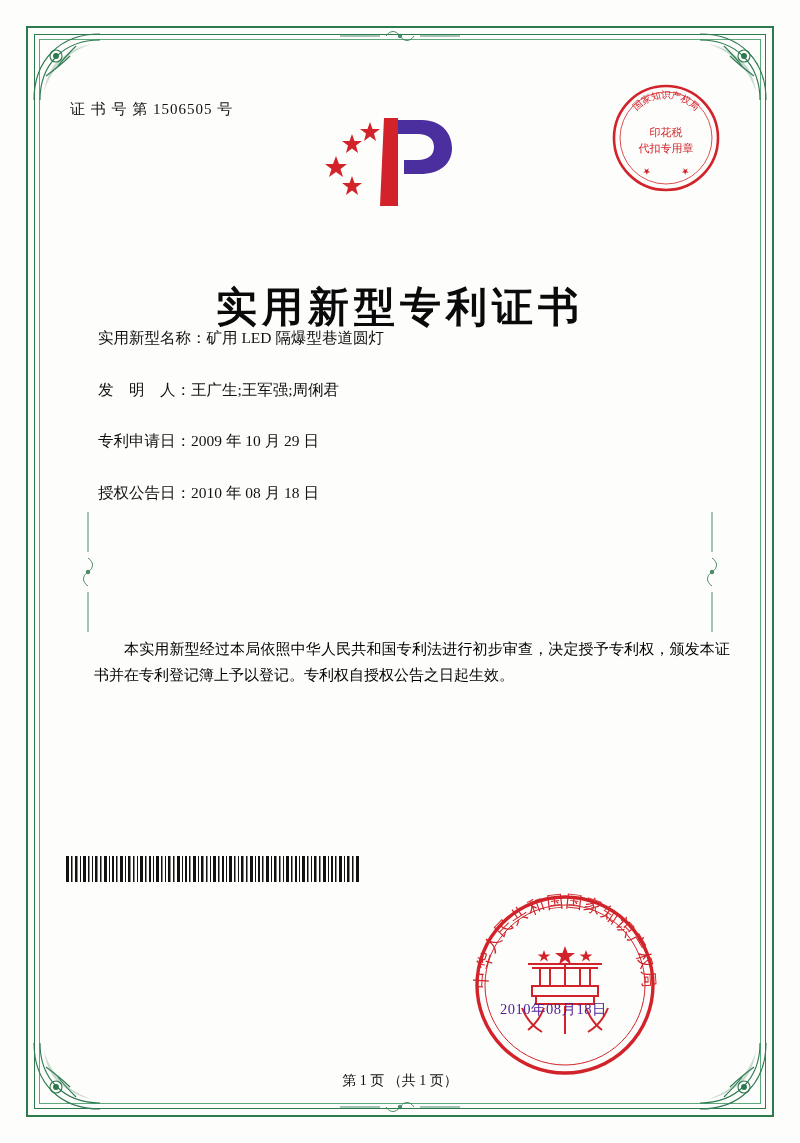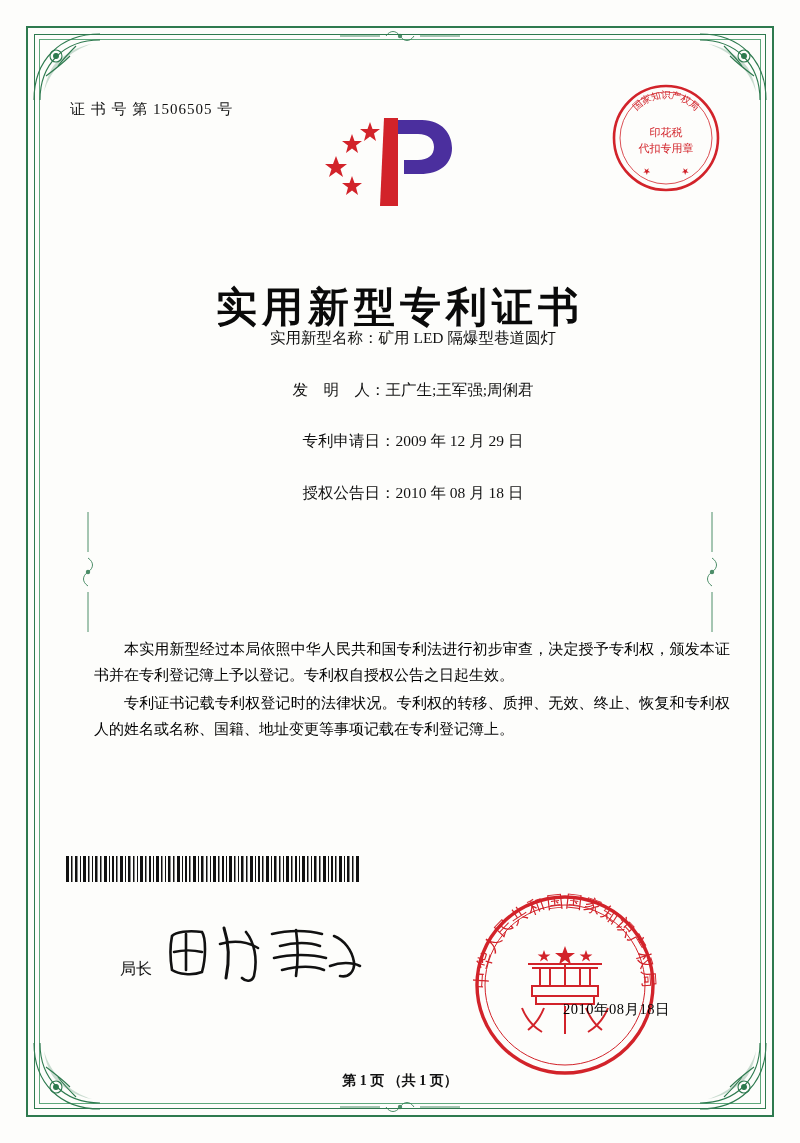--- a/index.html
+++ b/index.html
@@ -115,21 +115,20 @@
     color: #0a0a0a;
     font-family: "DejaVu Serif", "Liberation Serif", serif;
     margin-top: 48px;
   }
 
   .fields {
     position: absolute;
     left: 28px;
     top: 232px;
     width: 630px;
-    text-align: center;
   }
   .field {
     font-size: 15.5px;
     color: #111;
     margin-bottom: 30.5px;
     white-space: nowrap;
   }
   .field .lab {
     display: inline-block;
   }
@@ -184,35 +183,34 @@
     width: 190px;
     height: 190px;
   }
   .seal-big svg { width:100%; height:100%; display:block; }
 
   .seal-date {
     position: absolute;
     left: 500px;
     top: 1000px;
     width: 170px;
-    text-align: right;
+    text-align: left;
     font-size: 14.5px;
-    color: #000000;
+    color: #4c1d95;
     letter-spacing: .5px;
   }
 
   .footer {
     position: absolute;
     left: 0;
     top: 1072px;
     width: 800px;
     text-align: center;
     font-size: 14px;
     color: #111;
-    font-weight: bold;
   }
 </style>
 </head>
 <body>
 
 <div class="page">
 
   <div class="frame-outer"></div>
   <div class="frame-inner"></div>
   <div class="frame-thin"></div>
@@ -331,30 +329,29 @@
     <div class="title">实用新型专利证书</div>
 
     <div class="fields">
       <div class="field">
         <span class="lab">实用新型名称：</span><span class="val">矿用 LED 隔爆型巷道圆灯</span>
       </div>
       <div class="field">
         <span class="lab">发　明　人：</span><span class="val">王广生;王军强;周俐君</span>
       </div>
       <div class="field">
-        <span class="lab">专利申请日：</span><span class="val">2009 年 12 月 29 日</span>
+        <span class="lab">专利申请日：</span><span class="val">2009 年 10 月 29 日</span>
       </div>
       <div class="field">
         <span class="lab">授权公告日：</span><span class="val">2010 年 08 月 18 日</span>
       </div>
     </div>
 
     <div class="paras">
       <div class="para">本实用新型经过本局依照中华人民共和国专利法进行初步审查，决定授予专利权，颁发本证书并在专利登记簿上予以登记。专利权自授权公告之日起生效。</div>
-      <div class="para">专利证书记载专利权登记时的法律状况。专利权的转移、质押、无效、终止、恢复和专利权人的姓名或名称、国籍、地址变更等事项记载在专利登记簿上。</div>
     </div>
   </div>
 
   <div class="barcode">
     <svg viewBox="0 0 295 26" preserveAspectRatio="none">
       <g fill="#111">
         <rect x="0" y="0" width="3" height="26"></rect>
           <rect x="5" y="0" width="1.5" height="26"></rect>
         <rect x="9" y="0" width="2.5" height="26"></rect>
           <rect x="14" y="0" width="1" height="26"></rect>
@@ -423,40 +420,20 @@
         <rect x="269" y="0" width="1.5" height="26"></rect>
           <rect x="273" y="0" width="3" height="26"></rect>
         <rect x="278" y="0" width="1" height="26"></rect>
           <rect x="281" y="0" width="2.5" height="26"></rect>
         <rect x="286" y="0" width="1.5" height="26"></rect>
           <rect x="290" y="0" width="3" height="26"></rect>
       </g>
     </svg>
   </div>
 
-  <div class="signature-row">
-    <div class="sig-label">局长</div>
-    <div class="sig-img">
-      <svg viewBox="0 0 210 70" fill="none" stroke="#111" stroke-width="2.6" stroke-linecap="round">
-        <path d="M10 18 C14 14 26 12 40 14 C44 20 44 40 40 54 C30 58 16 56 10 52 C8 40 8 28 10 18Z"></path>
-        <path d="M12 34 C20 32 32 32 40 34"></path>
-        <path d="M24 16 L24 52"></path>
-        <path d="M62 10 C66 22 68 40 64 60" stroke-width="3"></path>
-        <path d="M58 26 C72 22 86 24 96 30"></path>
-        <path d="M84 14 C92 24 96 40 92 58 C90 64 84 64 80 60"></path>
-        <path d="M110 16 C126 12 146 12 160 16"></path>
-        <path d="M118 28 C132 24 148 24 158 28"></path>
-        <path d="M134 12 C136 26 136 44 134 58"></path>
-        <path d="M112 40 C128 36 150 36 164 40"></path>
-        <path d="M120 52 C136 48 152 48 162 52"></path>
-        <path d="M172 18 C182 22 190 32 192 44 C193 54 186 60 178 58"></path>
-        <path d="M168 48 C178 44 190 44 198 48"></path>
-      </svg>
-    </div>
-  </div>
 
   <div class="seal-big">
     <svg viewBox="0 0 190 190">
       <circle cx="95" cy="95" r="88" fill="none" stroke="#d2232a" stroke-width="3.4"></circle>
       <circle cx="95" cy="95" r="80" fill="none" stroke="#d2232a" stroke-width="1"></circle>
       <path id="sealArc" d="M 17 95 A 78 78 0 0 1 173 95" fill="none"></path>
       <text font-size="17" fill="#d2232a" letter-spacing="1" font-family="'DejaVu Serif',serif">
         <textPath href="#sealArc" startOffset="50%" text-anchor="middle">中华人民共和国国家知识产权局</textPath>
       </text>
 

